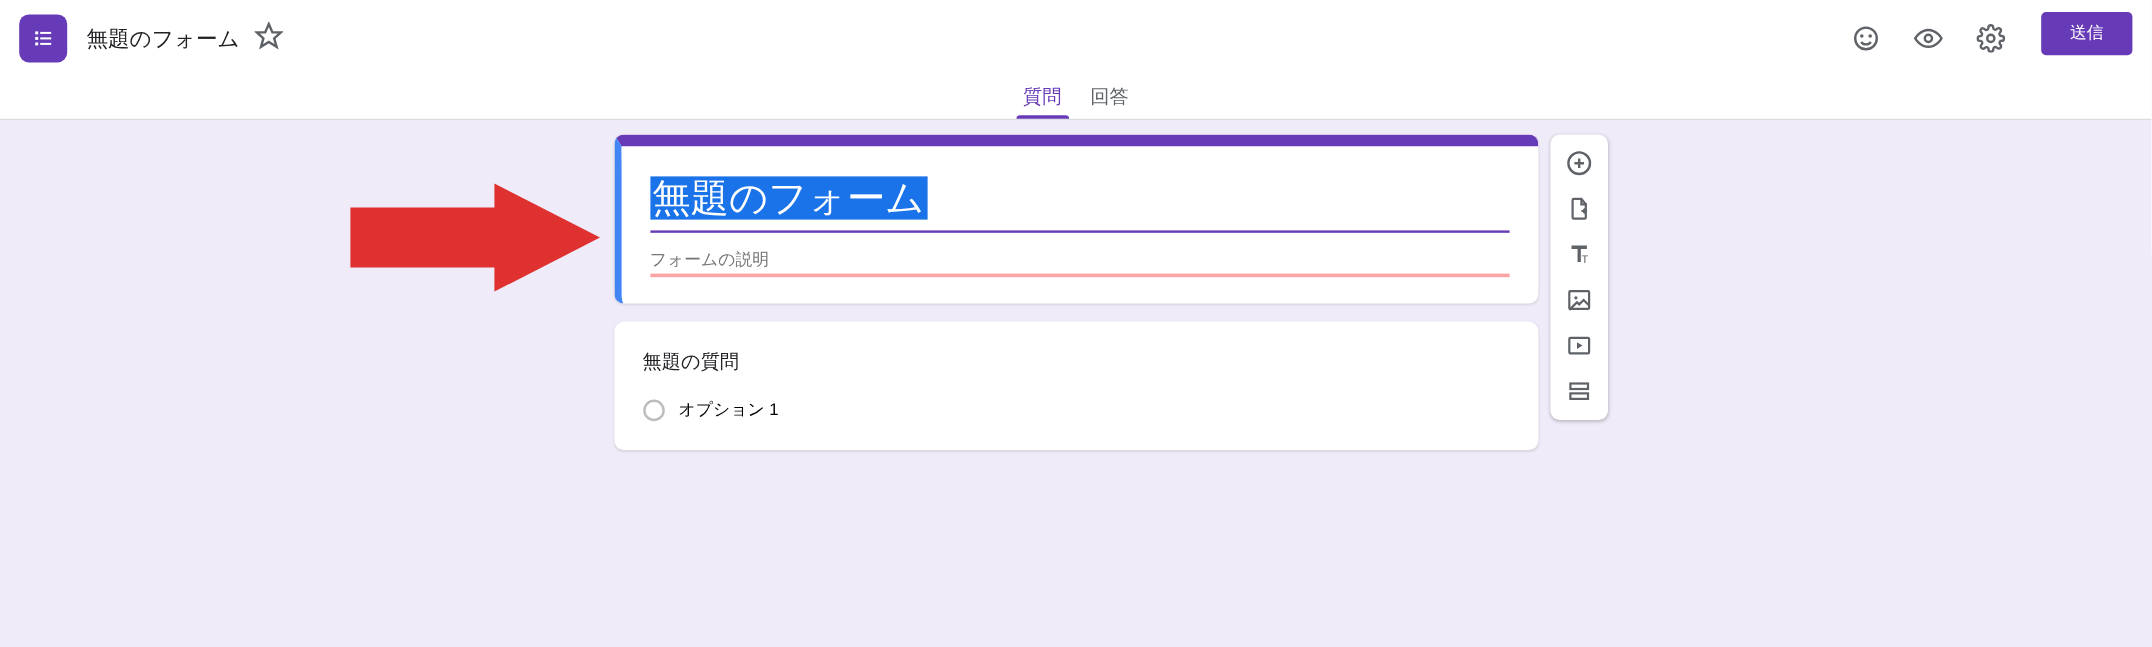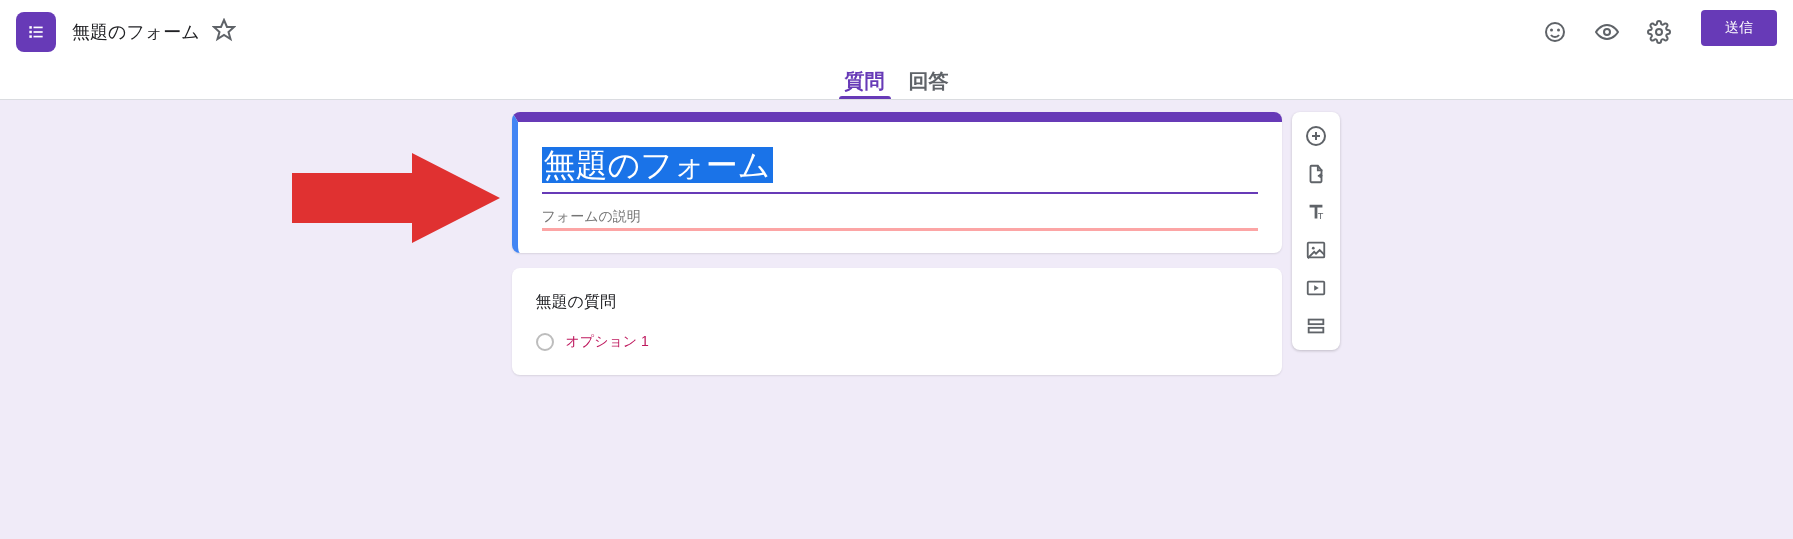--- a/index.html
+++ b/index.html
@@ -6,33 +6,33 @@
   body { background: #fff; }
   .header { display: flex; align-items: center; height: 64px; padding: 0 16px; background: #fff; }
   .logo { width: 40px; height: 40px; background: #673ab7; border-radius: 8px; display: flex; align-items: center; justify-content: center; margin-right: 16px; }
   .title-area { display: flex; align-items: center; flex: 1; }
   .doc-title { font-size: 18px; color: #202124; margin-right: 12px; }
   .star-icon { color: #5f6368; cursor: pointer; }
   .header-actions { display: flex; align-items: flex-start; gap: 8px; }
   .icon-btn { width: 44px; height: 44px; border-radius: 50%; display: flex; align-items: center; justify-content: center; cursor: pointer; color: #5f6368; }
   .send-btn { background: #673ab7; color: #fff; border: none; border-radius: 4px; padding: 0 24px; height: 36px; font-size: 14px; cursor: pointer; margin-left: 12px; }
   .tabs { display: flex; justify-content: center; border-bottom: 1px solid #dadce0; background: #fff; height: 36px; }
-  .tab { padding: 0 12px; font-size: 20px; color: #5f6368; display: flex; align-items: center; cursor: pointer; position: relative; font-weight: bold; }
+  .tab { padding: 0 12px; font-size: 16px; color: #5f6368; display: flex; align-items: center; cursor: pointer; position: relative; }
   .tab.active { color: #673ab7; }
   .tab.active::after { content: ""; position: absolute; bottom: 0; left: 6px; right: 6px; height: 3px; background: #673ab7; border-radius: 3px 3px 0 0; }
   .workspace { background: #f0ebf8; min-height: 440px; padding-top: 12px; position: relative; }
   .form-wrap { width: 770px; margin: 0 auto; position: relative; }
   .card { background: #fff; border-radius: 8px; margin-bottom: 12px; position: relative; box-shadow: 0 1px 2px rgba(0,0,0,0.1); }
   .header-card { border-top: 10px solid #673ab7; padding: 22px 24px; border-left: 6px solid #4285f4; }
   .form-title { font-size: 32px; color: #202124; border: none; width: 100%; outline: none; padding-bottom: 4px; border-bottom: 2px solid #673ab7; }
   .form-title::selection { background: #1a73e8; color: #fff; }
   .form-desc { font-size: 14px; color: #70757a; border: none; width: 100%; outline: none; margin-top: 14px; padding-bottom: 4px; border-bottom: 3px solid #fca5a5; }
   .question-card { padding: 24px; margin-top: 15px; }
   .q-title { font-size: 16px; color: #202124; margin-bottom: 20px; }
-  .option-row { display: flex; align-items: center; gap: 12px; font-size: 14px; color: #be185d; }
+  .option-row { display: flex; align-items: center; gap: 12px; font-size: 14px; color: #000000; }
   .radio-circle { width: 18px; height: 18px; border: 2px solid #bdbdbd; border-radius: 50%; }
   .side-toolbar { position: absolute; right: -58px; top: 0; width: 48px; background: #fff; border-radius: 8px; box-shadow: 0 1px 3px rgba(0,0,0,0.2); display: flex; flex-direction: column; align-items: center; padding: 6px 0; gap: 2px; }
   .side-btn { width: 36px; height: 36px; display: flex; align-items: center; justify-content: center; cursor: pointer; color: #5f6368; border-radius: 4px; }
   .arrow-annotation { position: absolute; left: -230px; top: 36px; }
   .highlight { background: #1a73e8; color: #fff; padding: 0 2px; }
 </style>
 </head>
 <body>
 
 <div class="header">

